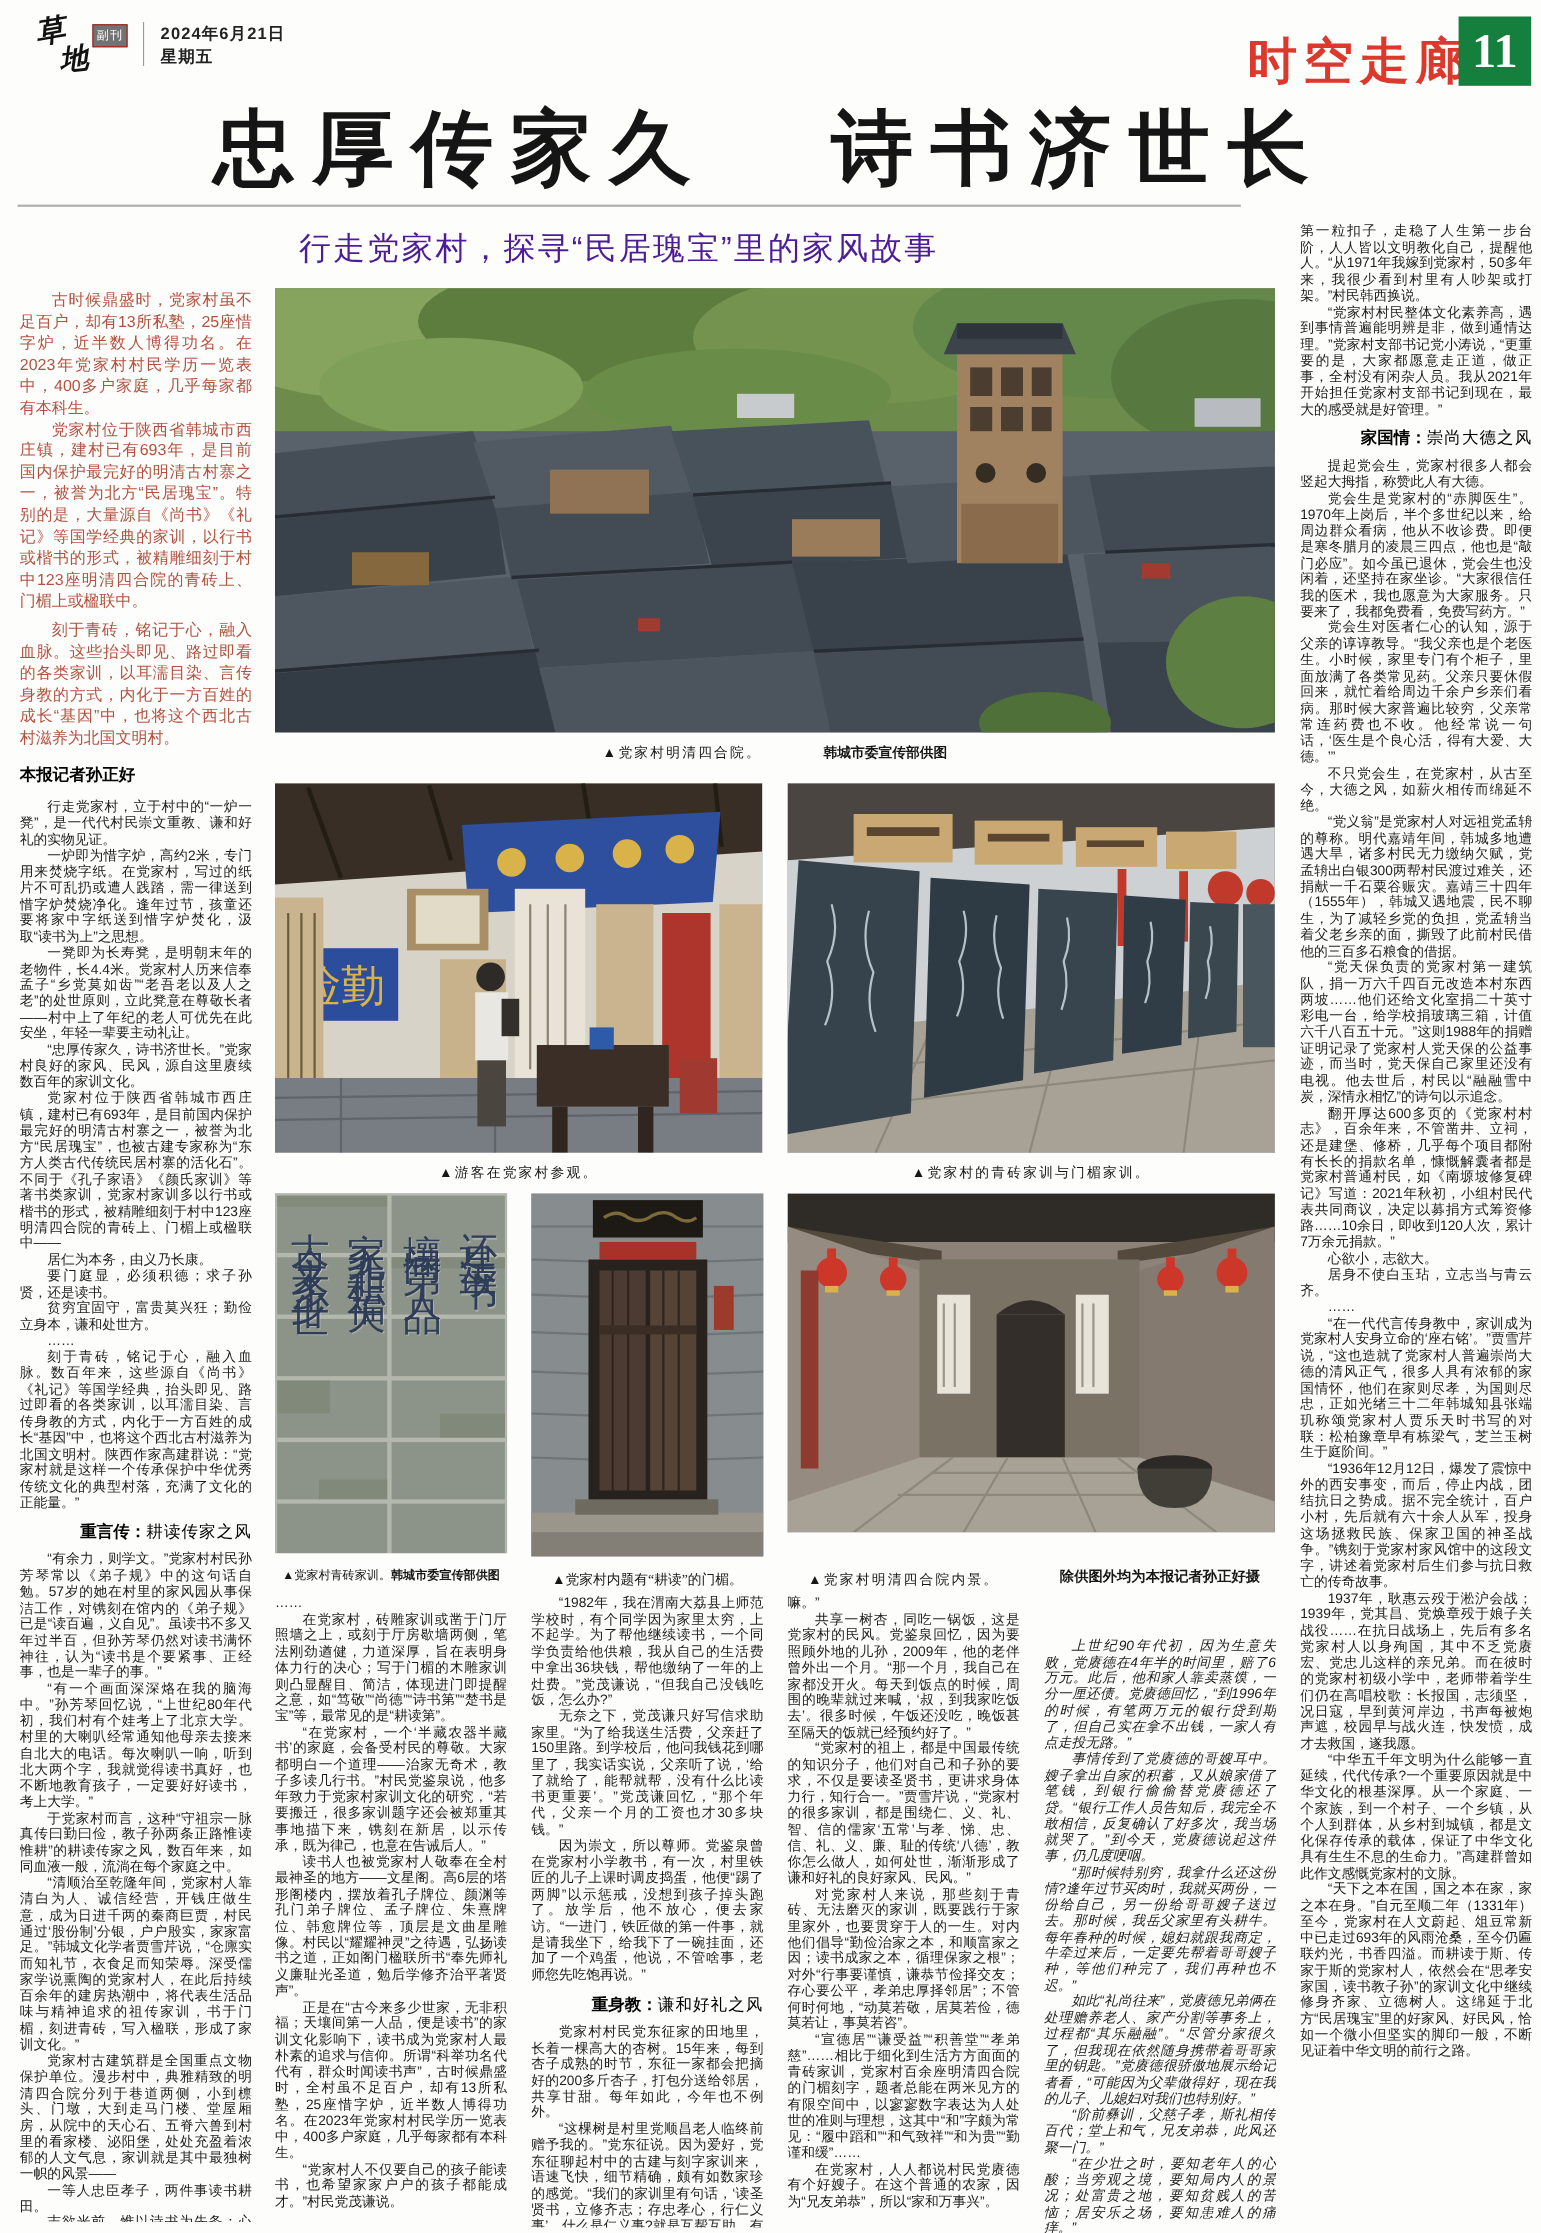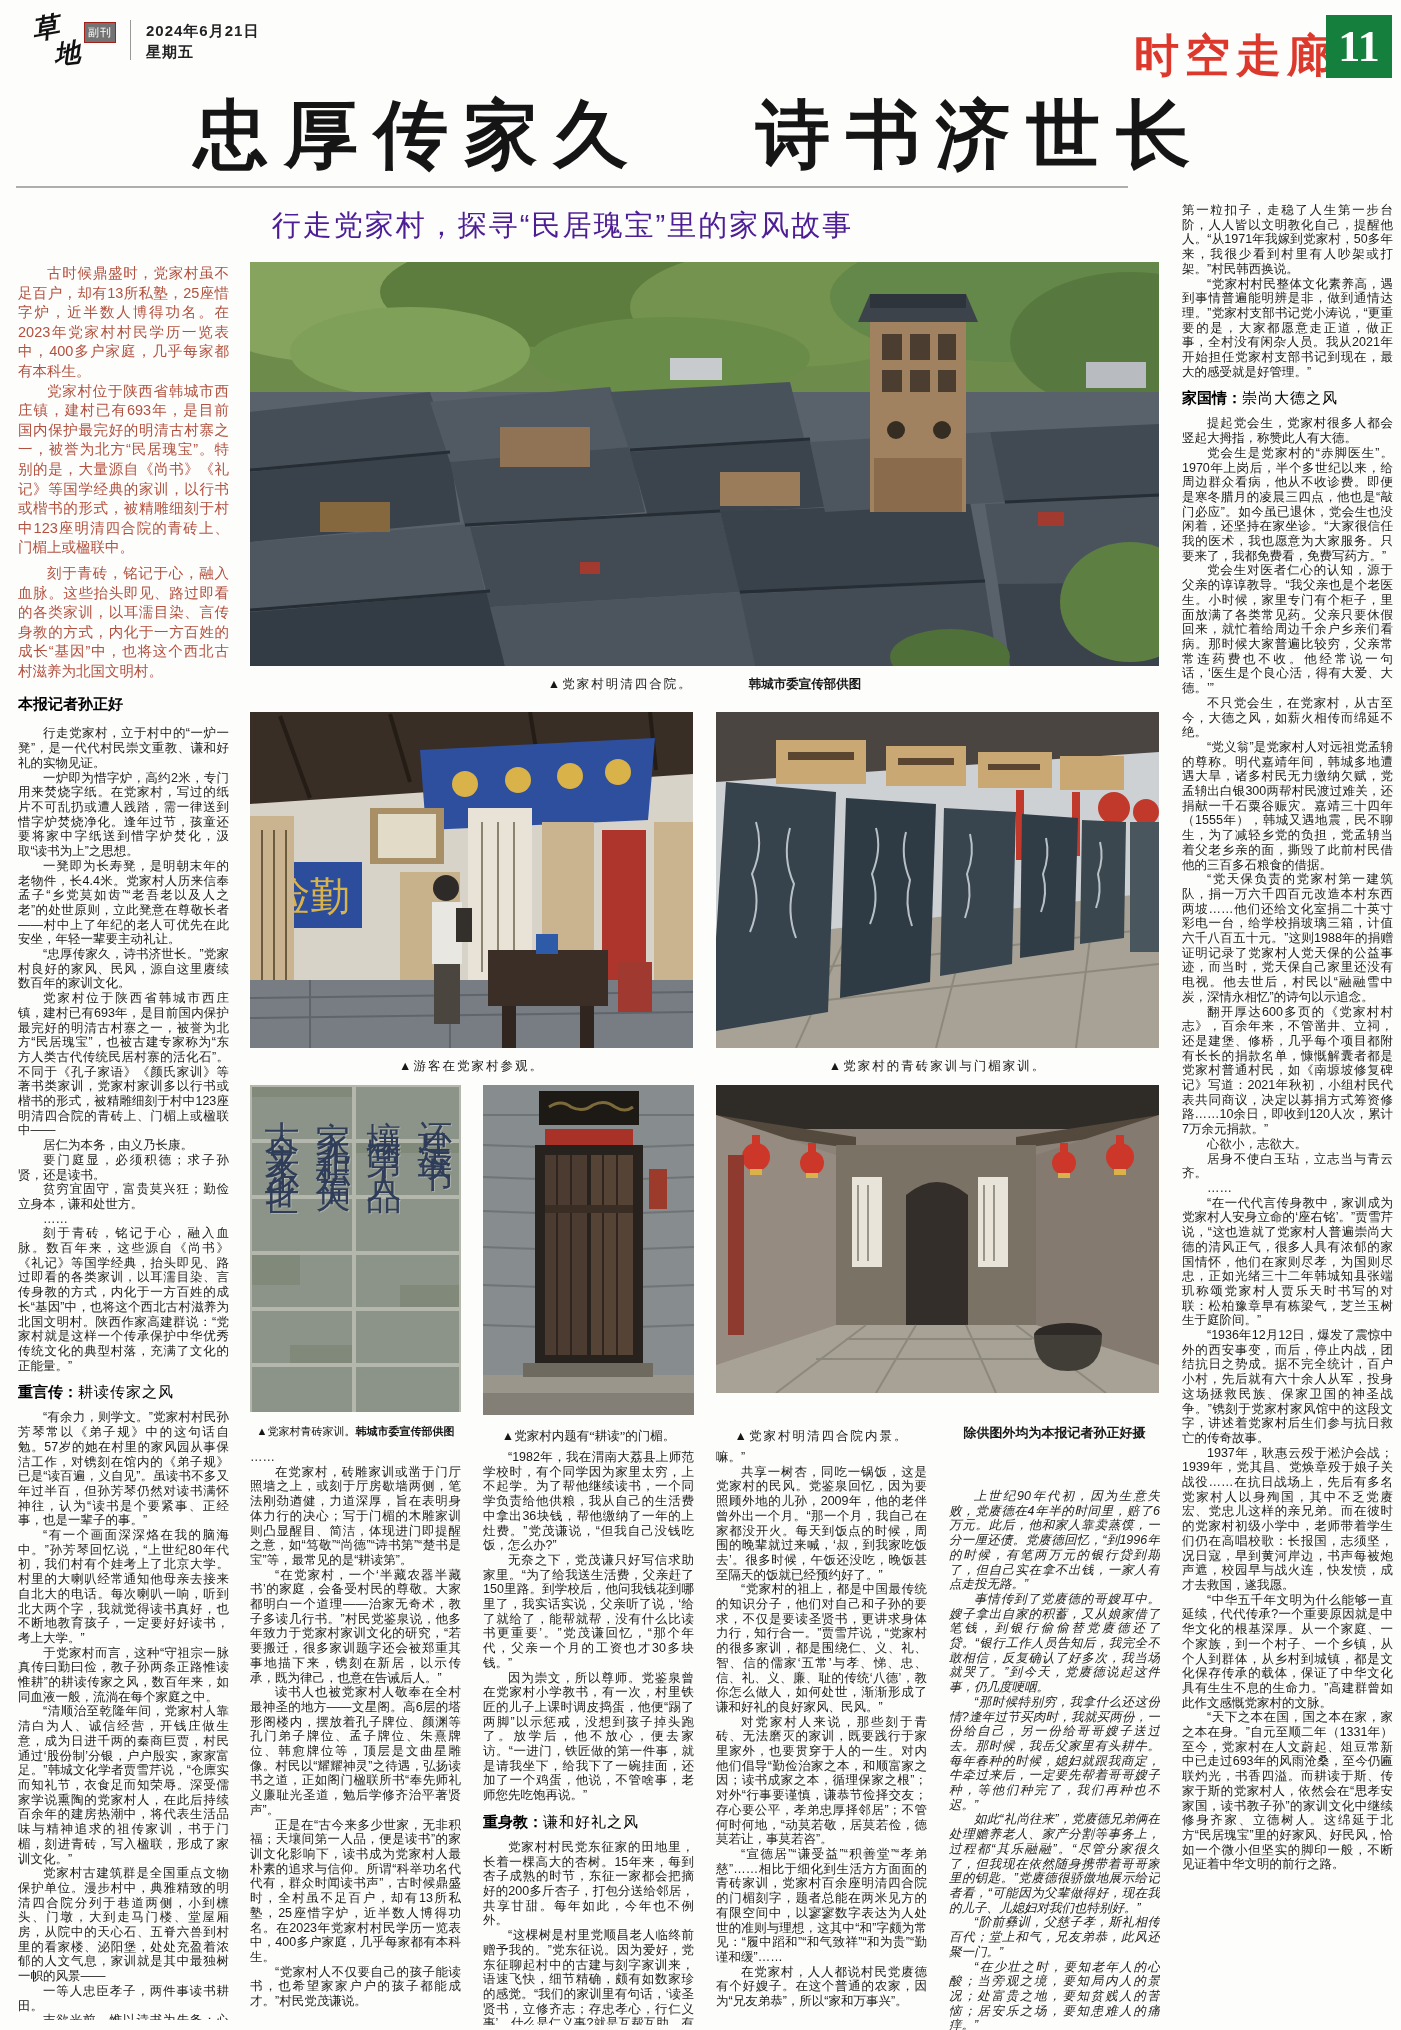--- a/index.html
+++ b/index.html
@@ -31,21 +31,21 @@
   .cap-center{text-align:center;}
   .cap .credit{font-family:"Liberation Sans", sans-serif;font-weight:bold;}
   .cap-row{display:flex;justify-content:center;gap:56px;}
   .ls2{letter-spacing:2px;}
   
   .col{width:211px;overflow:hidden;}
   .body-p{margin:0;font-size:12.5px;line-height:14.7px;text-align:justify;text-indent:2em;color:#1b1b1b;}
   .body-p.noindent{text-indent:0;}
   .lead-p{margin:0;font-size:14.5px;line-height:19.6px;text-align:justify;text-indent:2em;color:#b2513f;}
   .byline{margin:14px 0 12px 0;font-size:15px;font-weight:bold;color:#000;}
-  .sec-head{text-align:left;margin:10px 0 8px 0;font-size:15px;white-space:nowrap;}
+  .sec-head{text-align:right;margin:10px 0 8px 0;font-size:15px;white-space:nowrap;}
   .sec-head .sec-bold{font-weight:bold;font-family:"Liberation Sans", sans-serif;color:#000;}
   .sec-head .sec-rest{font-family:"Liberation Serif", serif;color:#000;letter-spacing:1px;}
   
   .brick-text{position:absolute;left:0;top:0;width:100%;height:100%;display:flex;justify-content:space-between;
       padding:8px 2px 8px 6px;box-sizing:border-box;}
   .brick-col{writing-mode:vertical-rl;font-family:"Liberation Serif", serif;font-size:35px;line-height:50px;
       color:#2f3d58;letter-spacing:12px;text-shadow:1px 1px 0 rgba(255,255,255,.25);}
 </style>
 </head>
 <body>

